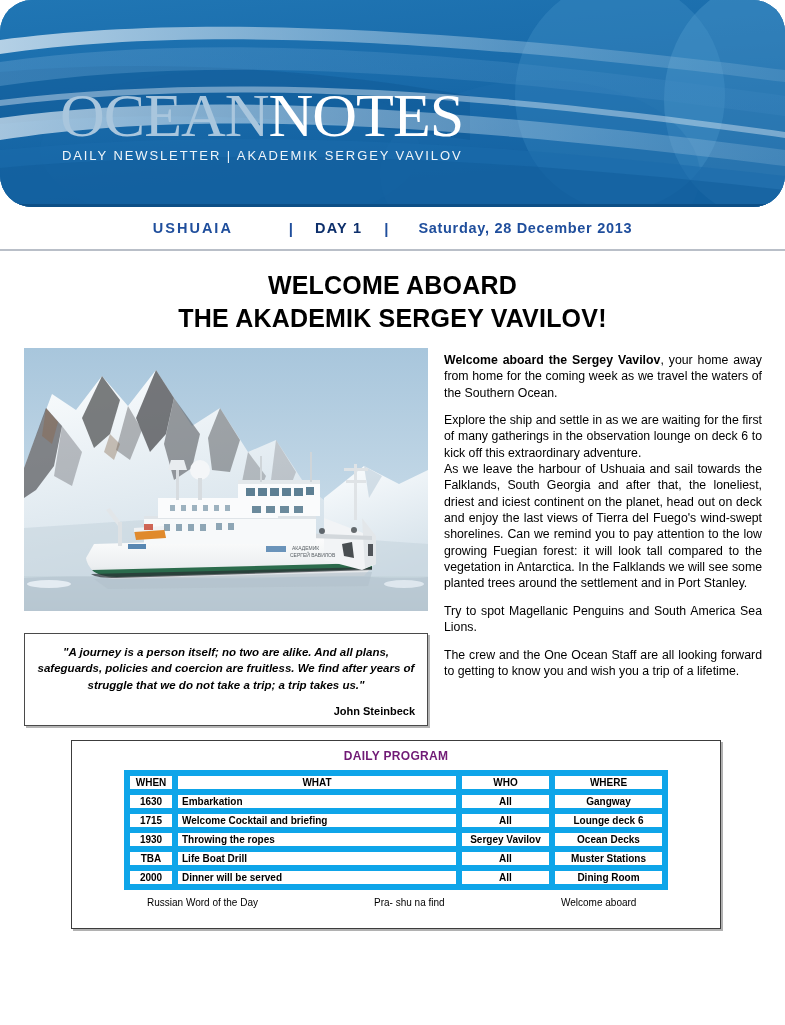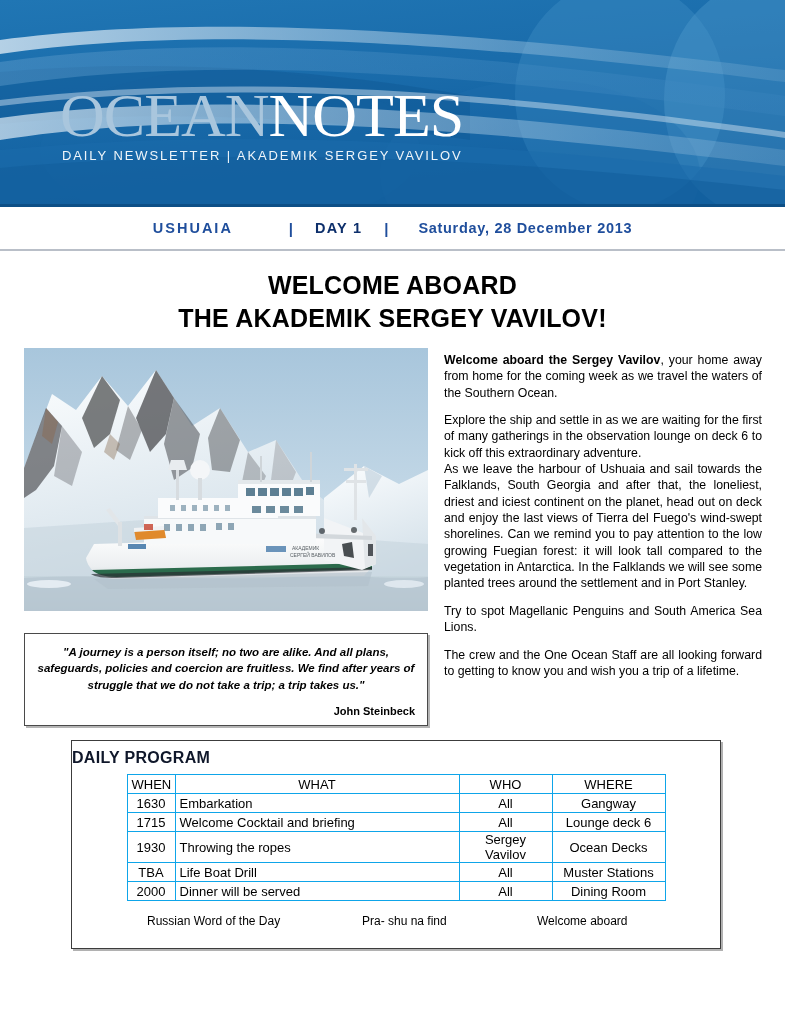--- a/index.html
+++ b/index.html
@@ -10,20 +10,21 @@
     overflow:hidden;
     position:relative;
   }
 
   
   .banner{
     position:relative;
     width:785px;height:207px;
     background:linear-gradient(175deg,#1a6fae 0%,#1b6fae 30%,#1569a8 60%,#0f5d9c 100%);
     overflow:hidden;
+    border-radius:32px;
   }
   .banner-bg{position:absolute;inset:0;overflow:hidden;}
   .banner-bottom-line{
     position:absolute;left:0;bottom:0;width:785px;height:3px;
     background:#0d4f86;
   }
 
   
   .datebar{
     position:relative;
@@ -122,57 +123,59 @@
     position:absolute;
     left:71px;top:740px;
     width:650px;
     box-sizing:border-box;
     border:1px solid #3c3c3c;
     box-shadow:2px 2px 0 rgba(125,125,125,0.6);
     background:#fff;
     padding:8px 0 20px 0;
   }
   .program-title{
-    font-size:16px;
+    text-align:center;
+    font-size:12px;
     font-weight:bold;
-    color:#0f172a;
+    color:#701a75;
     letter-spacing:0.3px;
     margin-bottom:7px;
   }
   table.program{
     border-collapse:collapse;
     margin:0 auto;
     width:538px;
     table-layout:fixed;
   }
   table.program th,table.program td{
-    border:1px solid #0ea5e9;
-    font-size:13px;
-    font-weight:normal;
+    border:6px solid #0ea5e9;
+    font-size:10px;
+    font-weight:bold;
     color:#000;
     height:19px;
     padding:0 4px;
     box-sizing:border-box;
   }
   col.c-when{width:48px;}
   col.c-what{width:284px;}
   col.c-who{width:93px;}
   col.c-where{width:113px;}
   table.program th{text-align:center;}
   td.when{text-align:center;}
   td.what{text-align:left;padding-left:7px;}
   td.who{text-align:center;}
   td.where{text-align:center;}
 
   .rwd{
-    margin-top:13px;
+    margin-top:7px;
     display:flex;
-    font-size:12px;
+    font-size:10px;
     color:#000;
     padding-left:75px;
+    gap:12px;
   }
   .rwd-label{width:215px;}
   .rwd-translit{width:175px;}
   .rwd-meaning{}
 </style>
 </head>
 <body>
 
 <div class="banner">
   <div class="banner-bg">

